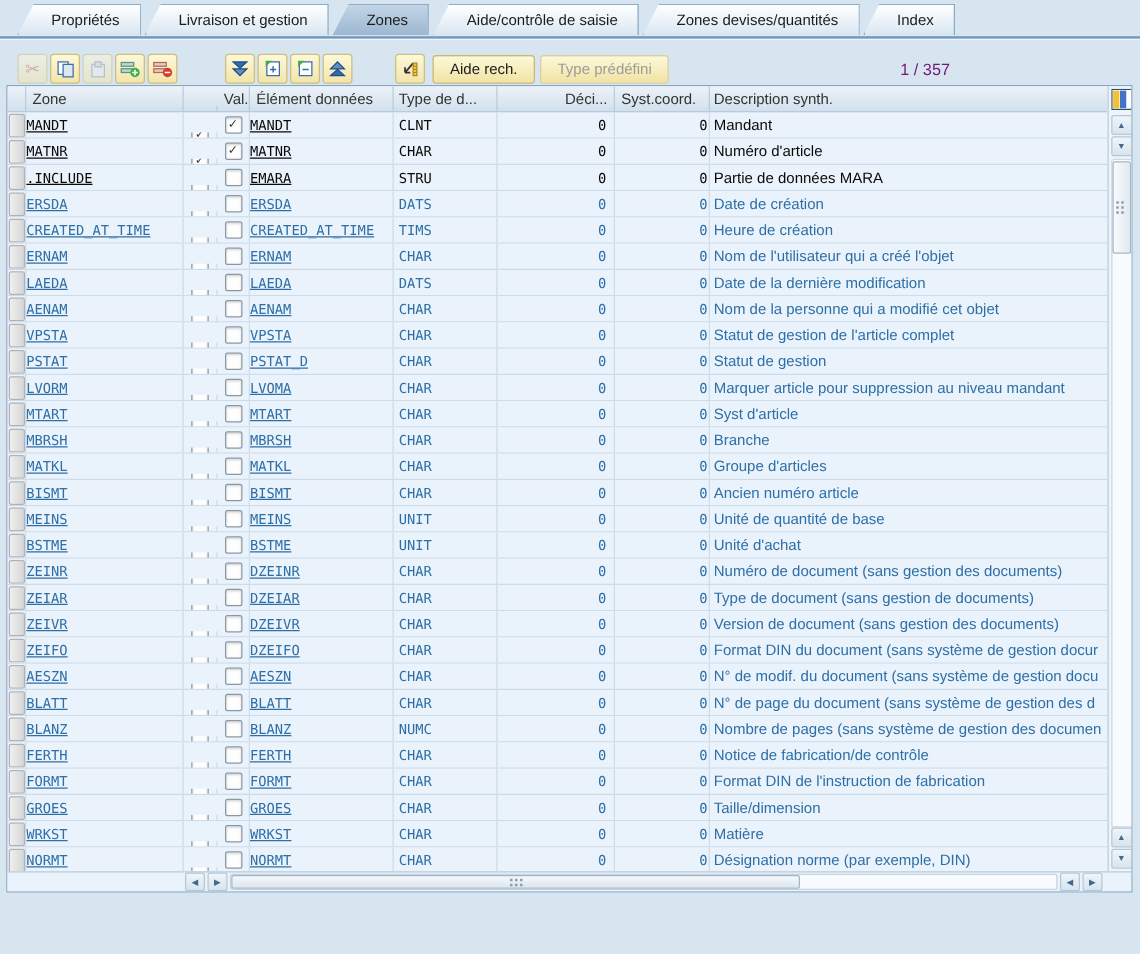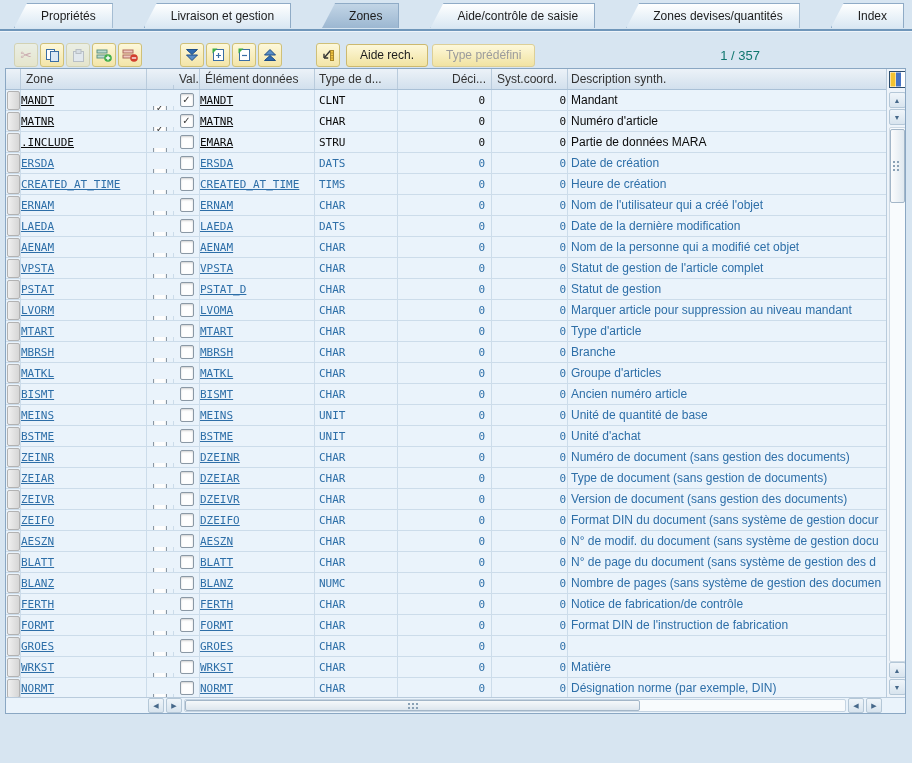--- a/index.html
+++ b/index.html
@@ -3,21 +3,21 @@
 <meta charset="utf-8">
 <style>
   html,body{margin:0;padding:0;}
   body{
     width:912px;height:763px;position:relative;overflow:hidden;
     background:#d7e5f1;
     font-family:"Liberation Sans",sans-serif;
     -webkit-font-smoothing:antialiased;
   }
   
-  .tabbar{position:absolute;top:3px;left:14px;right:0;display:flex;align-items:flex-end;gap:28px;}
+  .tabbar{position:absolute;top:3px;left:14px;right:0;display:flex;align-items:flex-end;}
   .tab{
     height:20px;line-height:20px;padding:2px 16px 2px 26px;margin-right:3px;
     font-size:12px;color:#1c1c1c;white-space:nowrap;
     background:linear-gradient(#feffff,#d9e7f3);
     border:1px solid #8fabc6;border-bottom:none;
     clip-path:polygon(13px 0,100% 0,100% 100%,0 100%);
     cursor:default;
   }
   .tab.active{background:linear-gradient(#c2d5e6,#9cb7d1);}
   .tabline{position:absolute;top:29px;left:0;width:912px;height:2px;background:#6f96ba;}
@@ -34,21 +34,21 @@
   .ibtn.disabled{opacity:.5;}
   .sp-a{width:36px;flex:none;}
   .sp-b{width:32px;flex:none;}
   .btn{
     height:23px;padding:0 13px;margin-left:4px;font-size:12px;color:#1c1c1c;
     background:linear-gradient(#fdf8da,#f1e3a2);
     border:1px solid #ccb96f;border-radius:3px;white-space:nowrap;
     font-family:"Liberation Sans",sans-serif;
   }
   .btn.disabled{color:#9c9c9c;border-color:#dccf97;}
-  .pager{margin-left:auto;margin-right:138px;font-size:13px;color:#0f766e;white-space:nowrap;}
+  .pager{margin-left:auto;margin-right:138px;font-size:13px;color:#701a75;white-space:nowrap;}
 
   
   .tablewrap{
     position:absolute;left:5px;top:68px;width:901px;height:646px;
     border:1px solid #8aa7c3;background:#eaf3fb;
     display:flex;flex-direction:column;box-sizing:border-box;
   }
   .tmain{flex:1;display:flex;overflow:hidden;}
   .gridcol{width:880px;flex:none;display:flex;flex-direction:column;overflow:hidden;}
 
@@ -474,21 +474,21 @@
             <div class="cell c-val">
               <span class="cb"></span>
             </div>
             <div class="cell c-elem mono">
               <span class="lnk">MTART</span>
             </div>
             <div class="cell c-type mono">CHAR</div>
             <div class="cell c-len mono num">4</div>
             <div class="cell c-dec mono num">0</div>
             <div class="cell c-coord mono num">0</div>
-            <div class="cell c-desc">Type d'article</div>
+            <div class="cell c-desc">Syst d'article</div>
           </div>
           <div class="row r-blue">
             <div class="cell c-sel">
               <div class="selbtn"></div>
             </div>
             <div class="cell c-zone mono">
               <span class="lnk">MBRSH</span>
             </div>
             <div class="cell c-key">
               <span class="cb"></span>
@@ -804,20 +804,21 @@
             <div class="cell c-val">
               <span class="cb"></span>
             </div>
             <div class="cell c-elem mono">
               <span class="lnk">GROES</span>
             </div>
             <div class="cell c-type mono">CHAR</div>
             <div class="cell c-len mono num">32</div>
             <div class="cell c-dec mono num">0</div>
             <div class="cell c-coord mono num">0</div>
+            <div class="cell c-desc">Taille/dimension</div>
           </div>
           <div class="row r-blue">
             <div class="cell c-sel">
               <div class="selbtn"></div>
             </div>
             <div class="cell c-zone mono">
               <span class="lnk">WRKST</span>
             </div>
             <div class="cell c-key">
               <span class="cb"></span>

